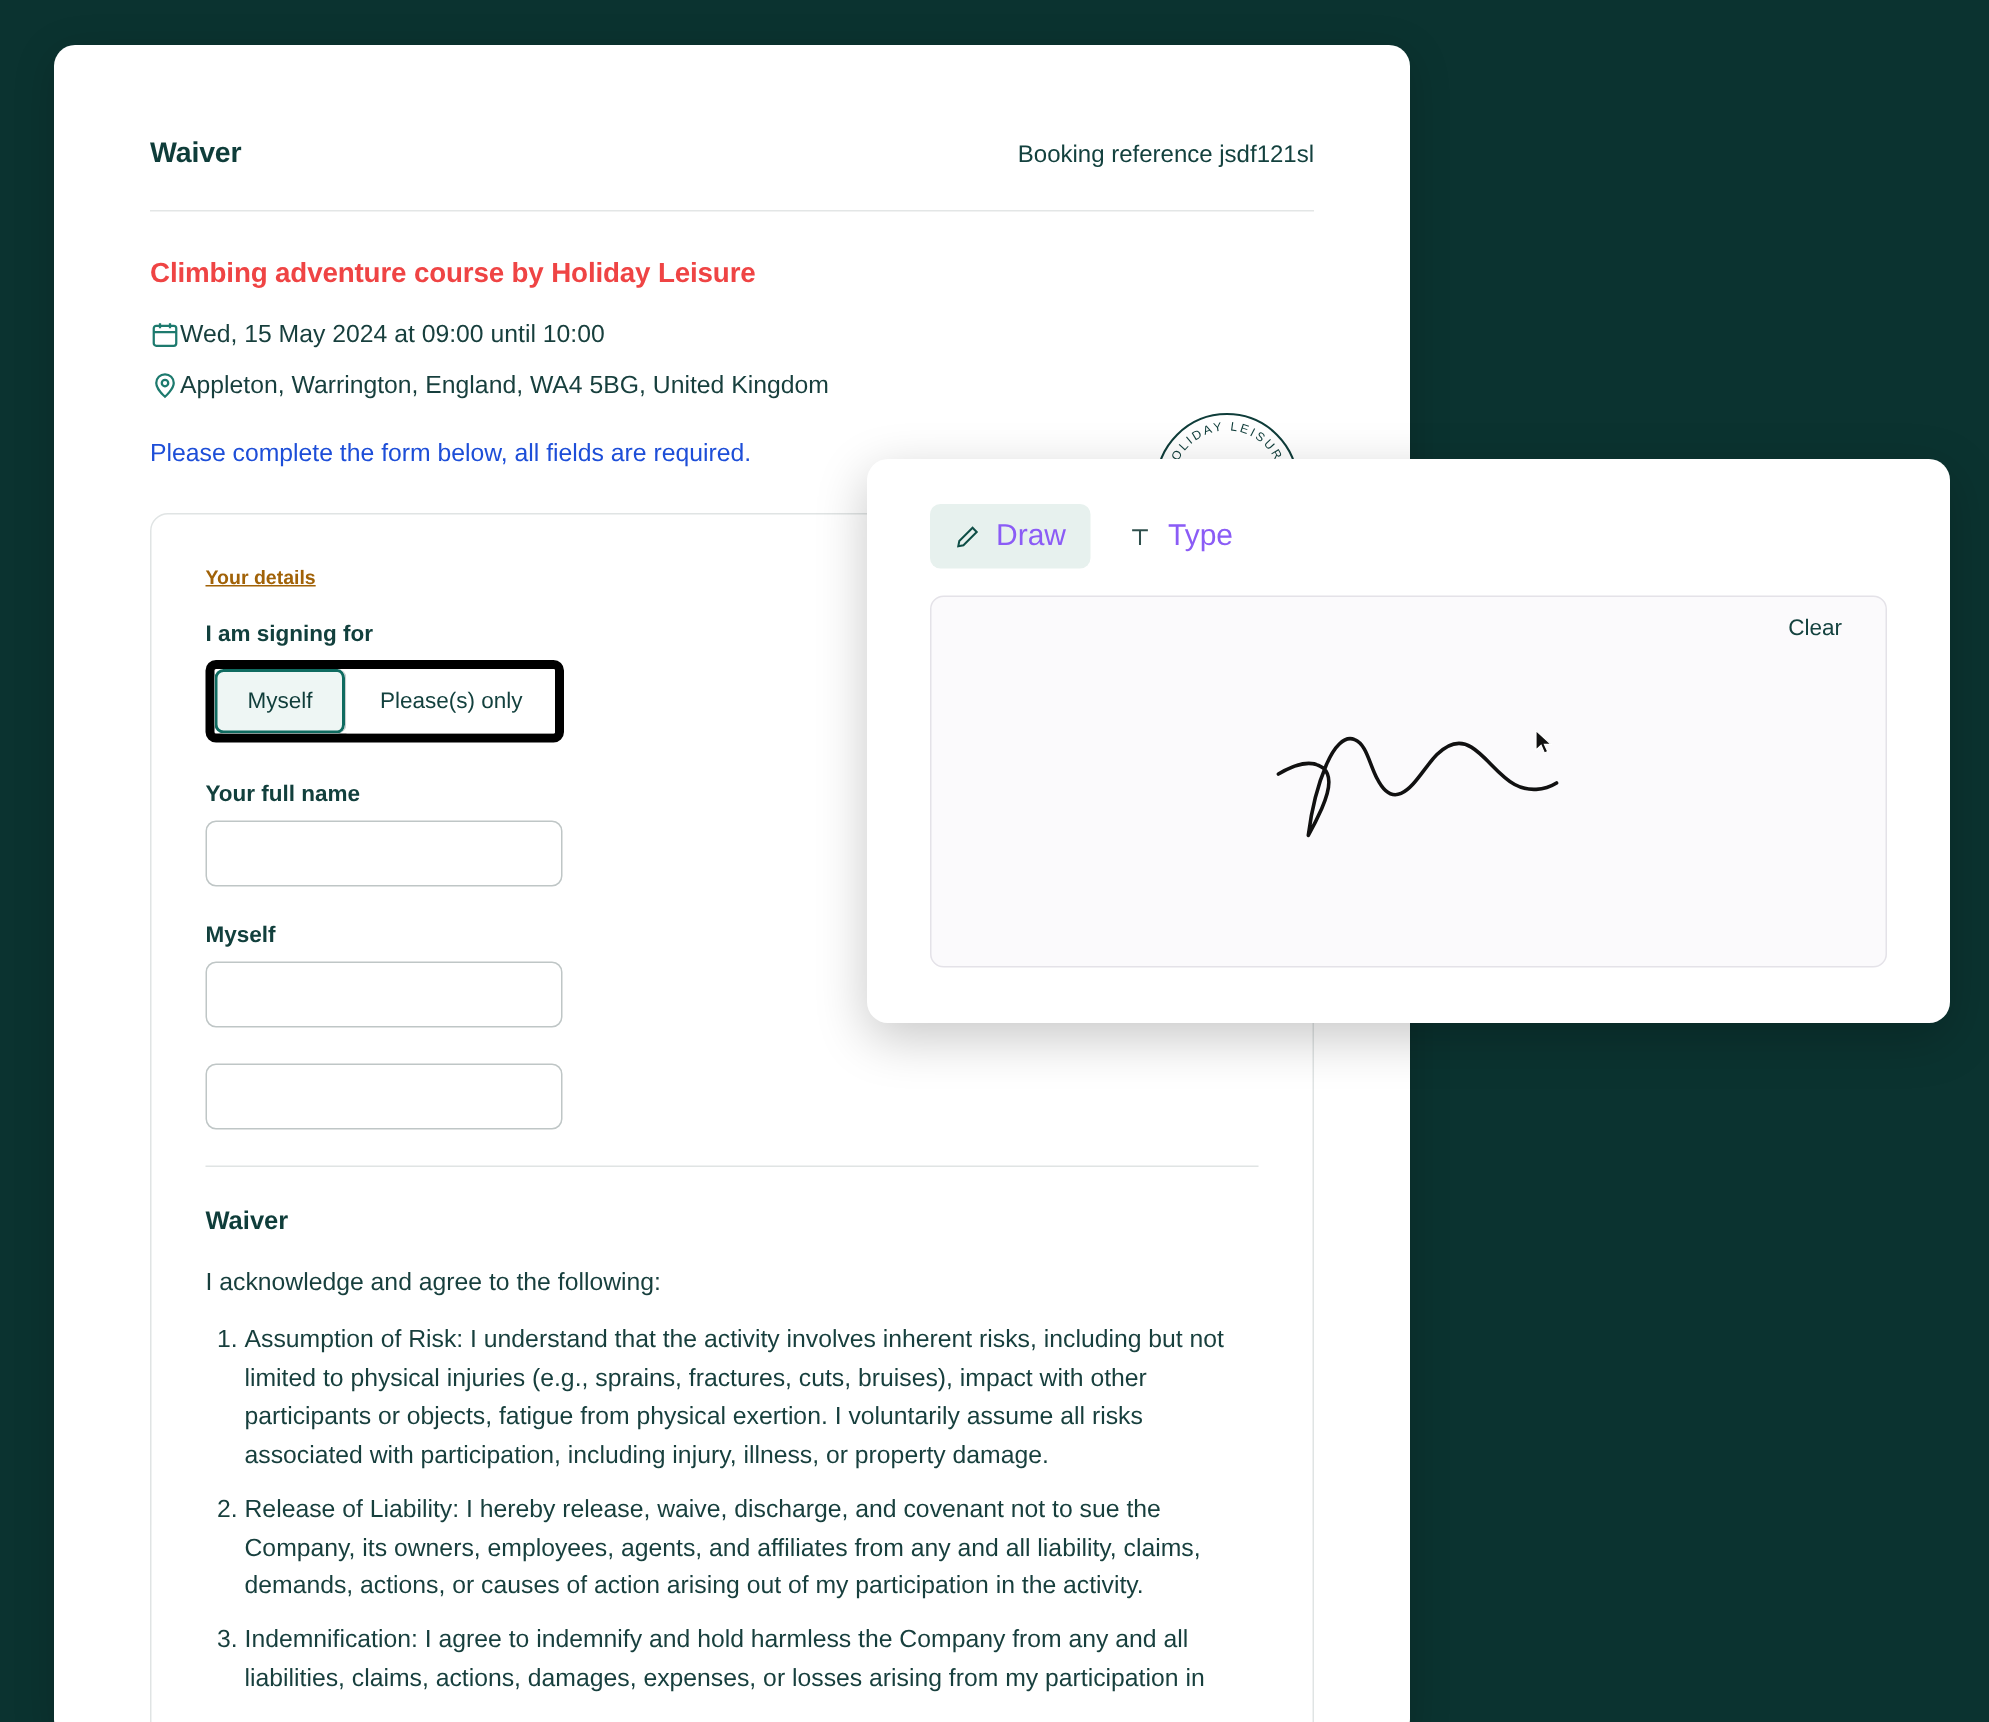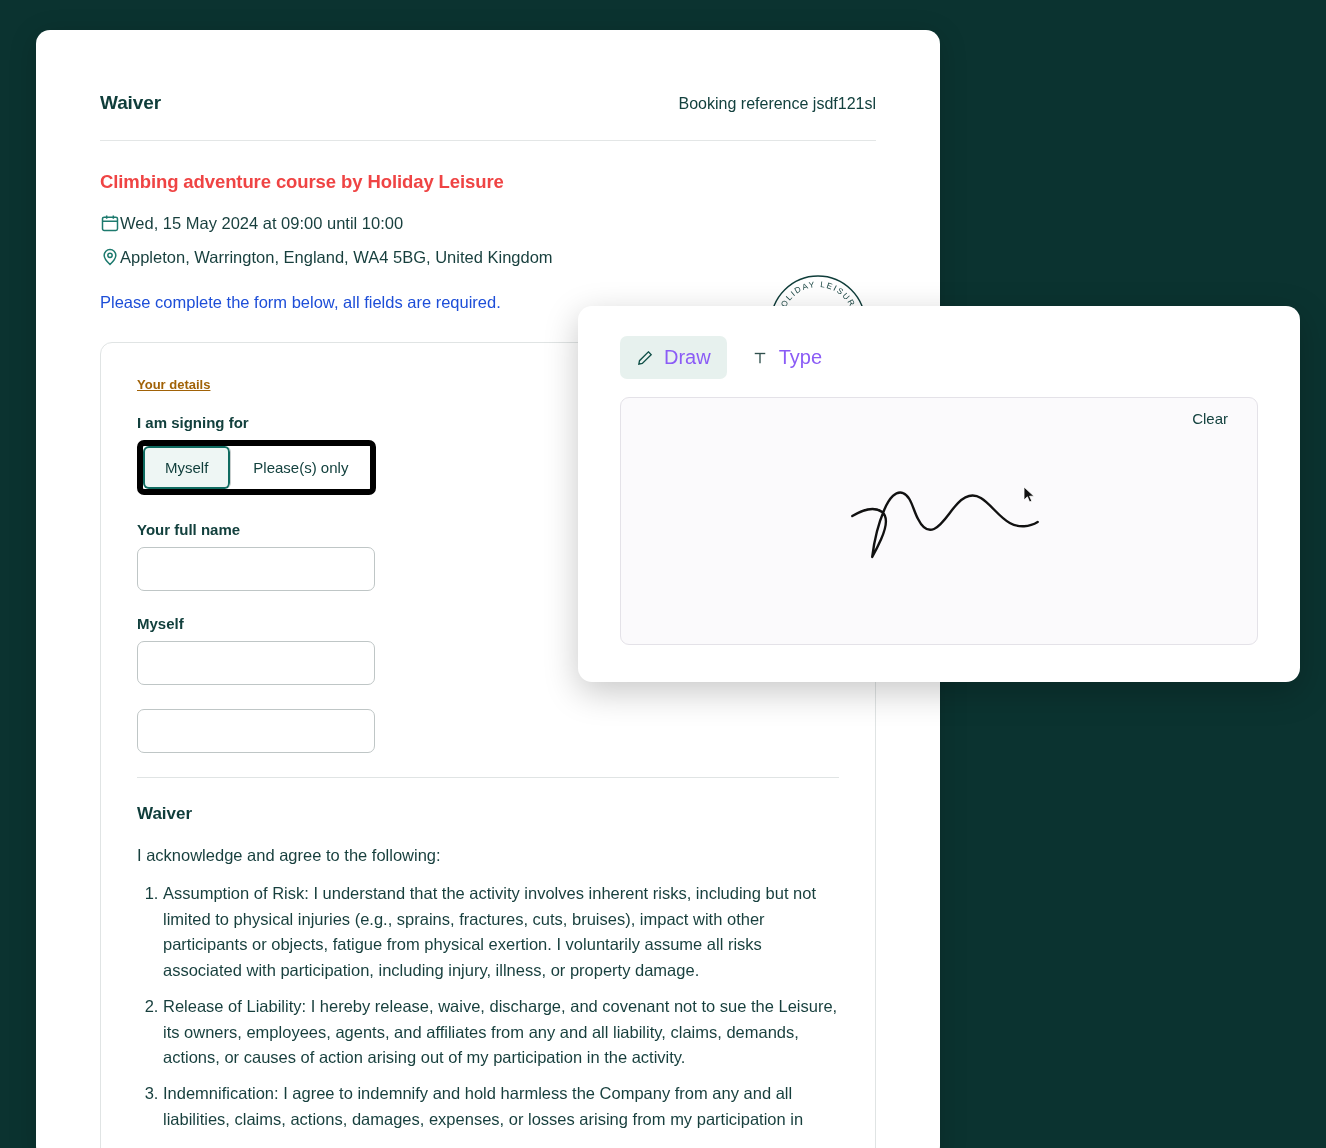--- a/index.html
+++ b/index.html
@@ -315,21 +315,21 @@
       <input class="text-input" type="text" placeholder="" style="">
 
       <input class="text-input" type="text" placeholder="" style="">
 
       <div class="divider"></div>
 
       <h3 class="sub-title">Waiver</h3>
       <div class="ack-line">I acknowledge and agree to the following:</div>
       <ol class="terms">
         <li>Assumption of Risk: I understand that the activity involves inherent risks, including but not limited to physical injuries (e.g., sprains, fractures, cuts, bruises), impact with other participants or objects, fatigue from physical exertion. I voluntarily assume all risks associated with participation, including injury, illness, or property damage.</li>
-        <li>Release of Liability: I hereby release, waive, discharge, and covenant not to sue the Leisure, its owners, employees, agents, and affiliates from any and all liability, claims, demands, actions, or causes of action arising out of my participation in the activity.</li>
+        <li>Release of Liability: I hereby release, waive, discharge, and covenant not to sue the Company, its owners, employees, agents, and affiliates from any and all liability, claims, demands, actions, or causes of action arising out of my participation in the activity.</li>
         <li>Indemnification: I agree to indemnify and hold harmless the Company from any and all liabilities, claims, actions, damages, expenses, or losses arising from my participation in</li>
       </ol>
     </div>
 
   </div>
 </div>
 
 <div id="signature-popover">
 
   <div class="sig-tabs">

